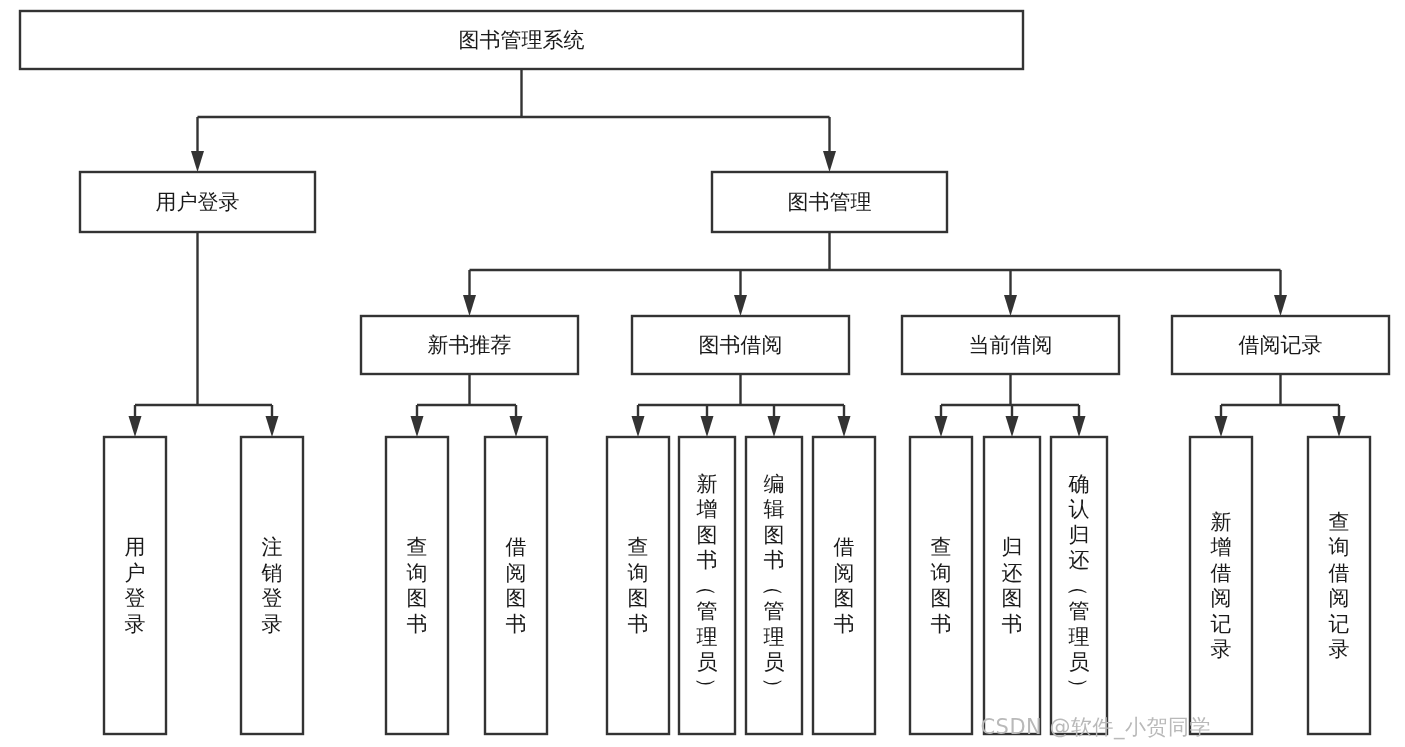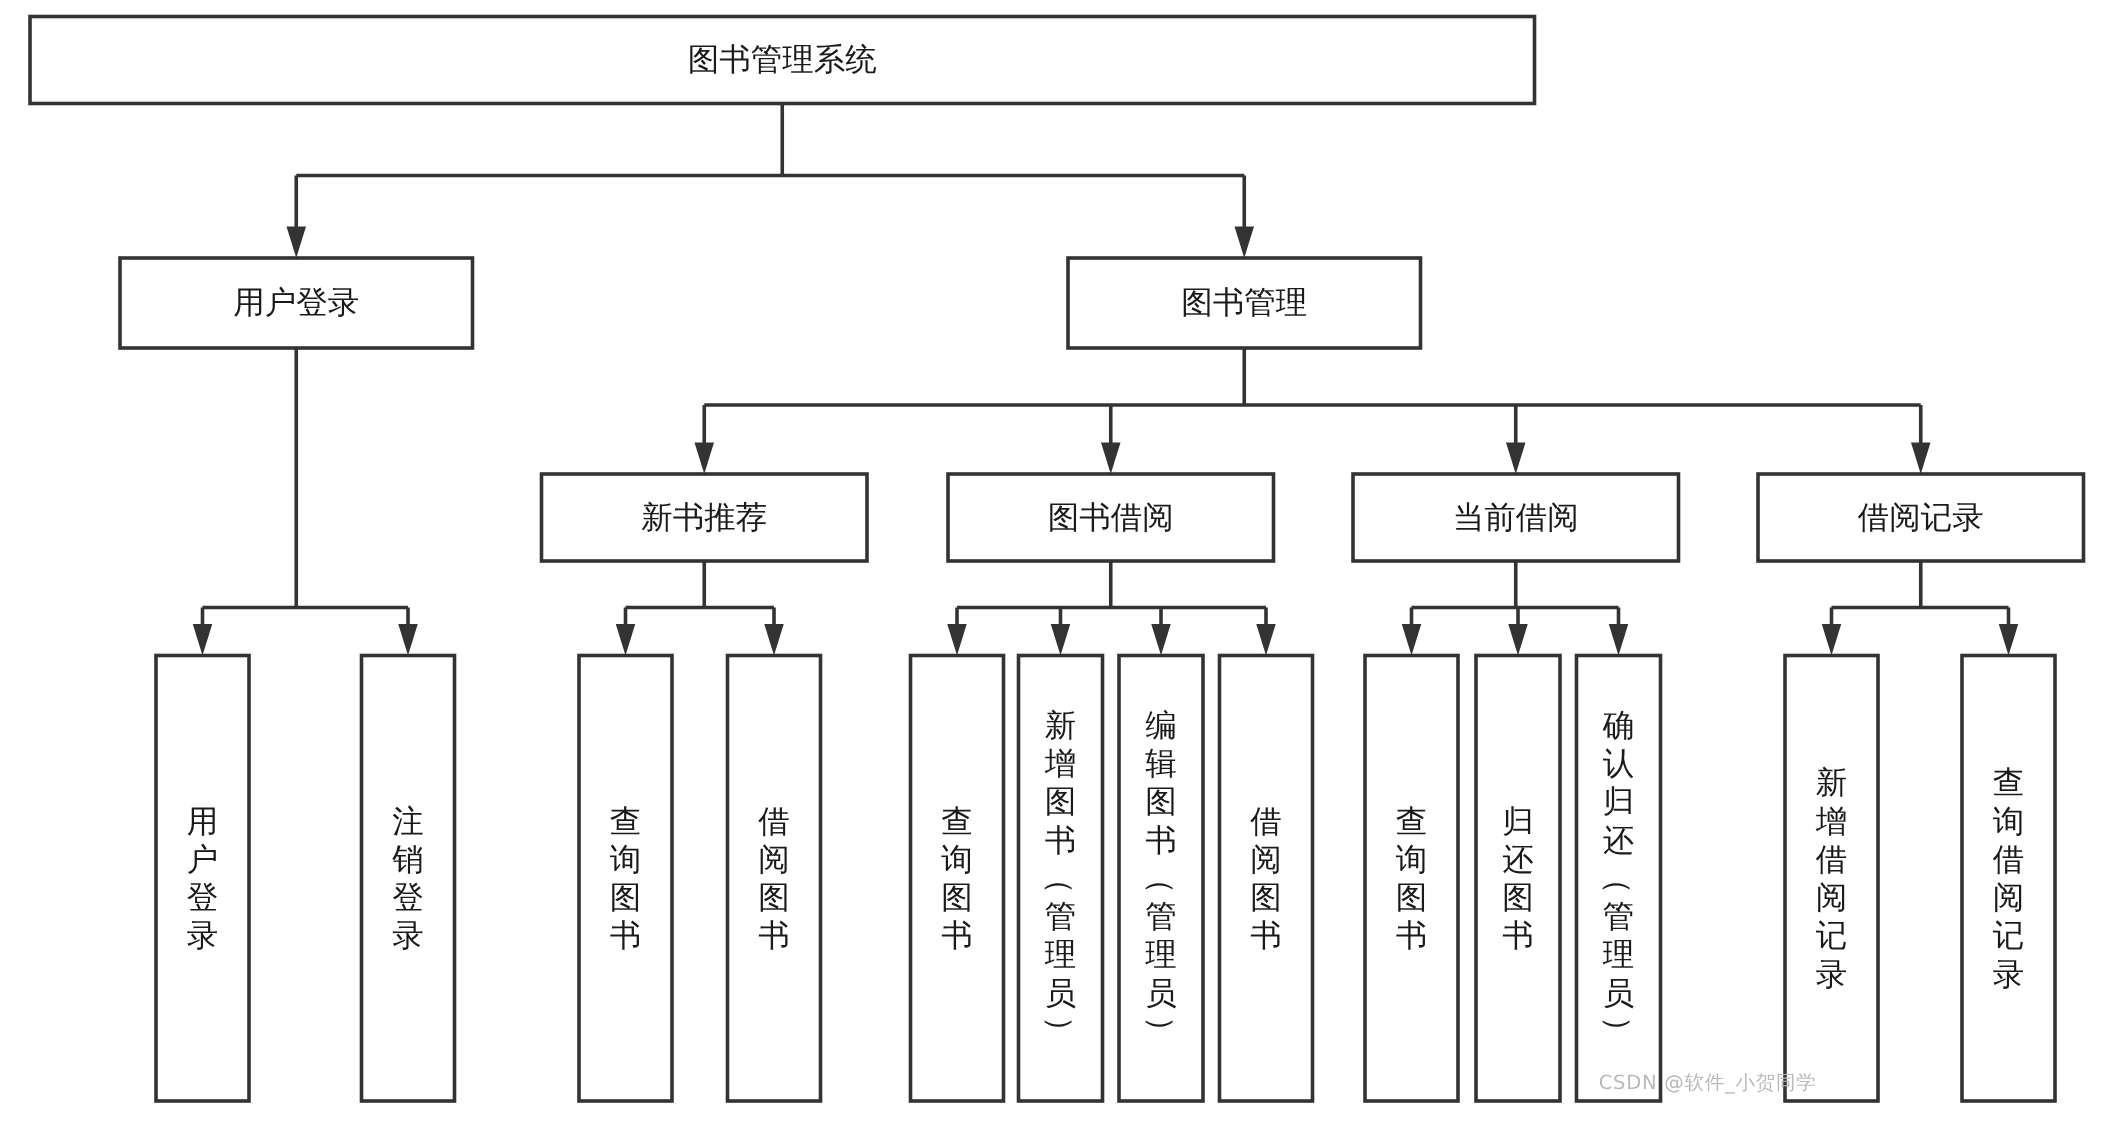--- a/index.html
+++ b/index.html
@@ -51,23 +51,23 @@
   }
   .node-label-v-char {
     font-family: "DejaVu Sans", "Liberation Sans", sans-serif;
     font-size: 21px;
     fill: #1a1a1a;
     text-anchor: middle;
   }
   .watermark {
     position: absolute;
     right: 10px;
-    bottom: 16px;
-    font-family: "DejaVu Sans", "Liberation Sans", sans-serif;
-    font-size: 13px;
+    bottom: 6px;
+    font-family: "DejaVu Sans", "Liberation Sans", sans-serif;
+    font-size: 21px;
     color: #b9b9b9;
     letter-spacing: 0.5px;
     white-space: nowrap;
     pointer-events: none;
   }
 </style>
 </head>
 <body>
 
 <div id="diagram-root">

